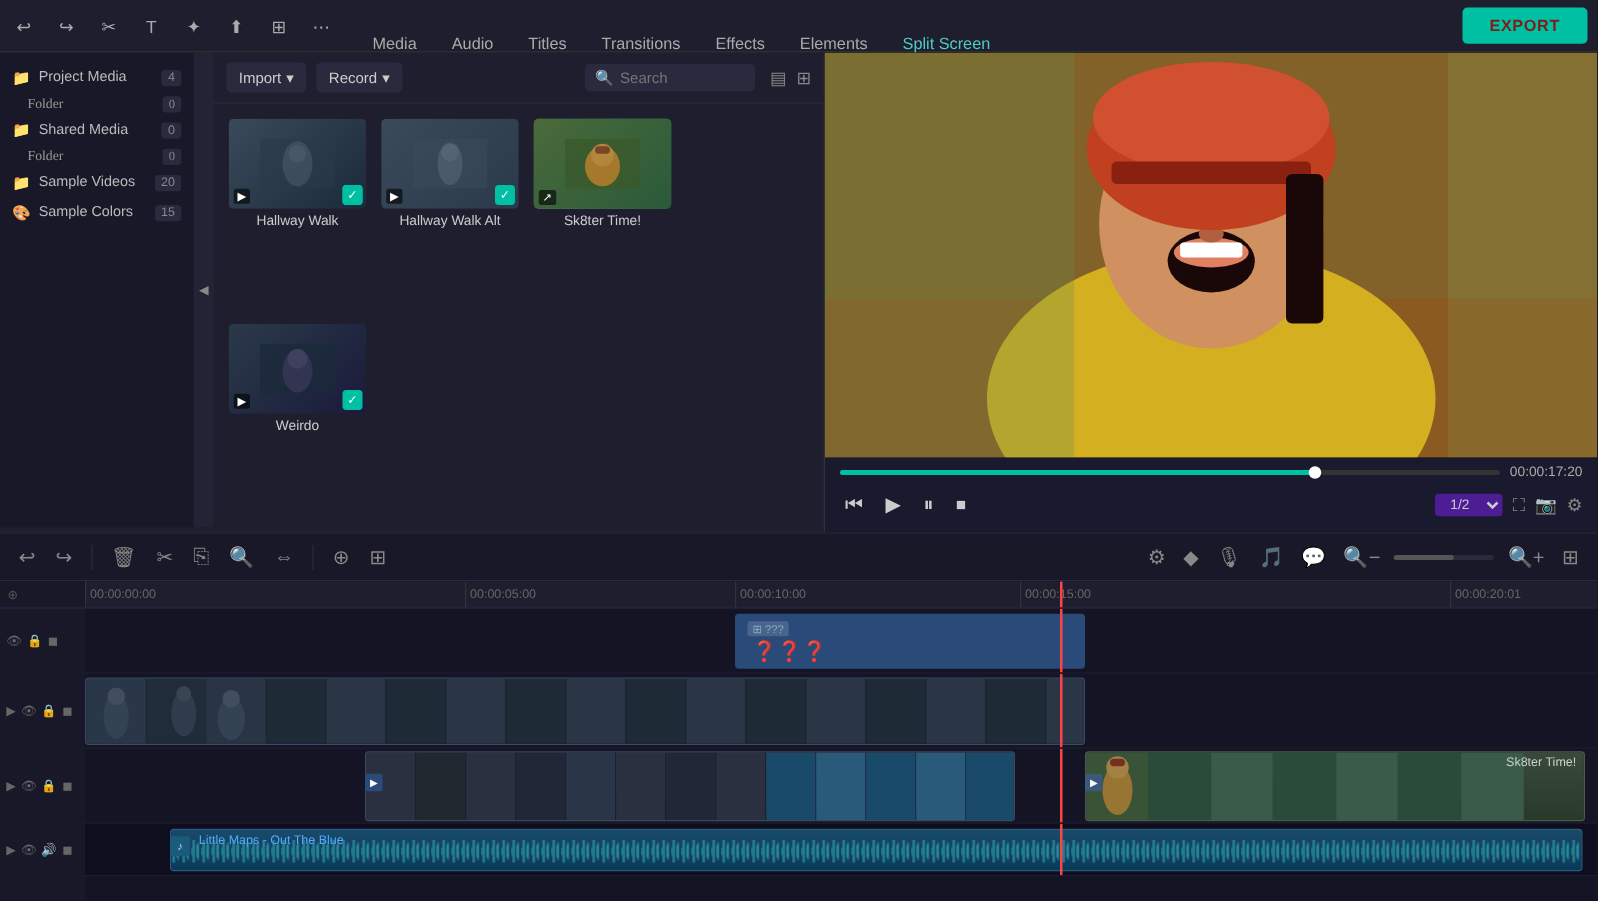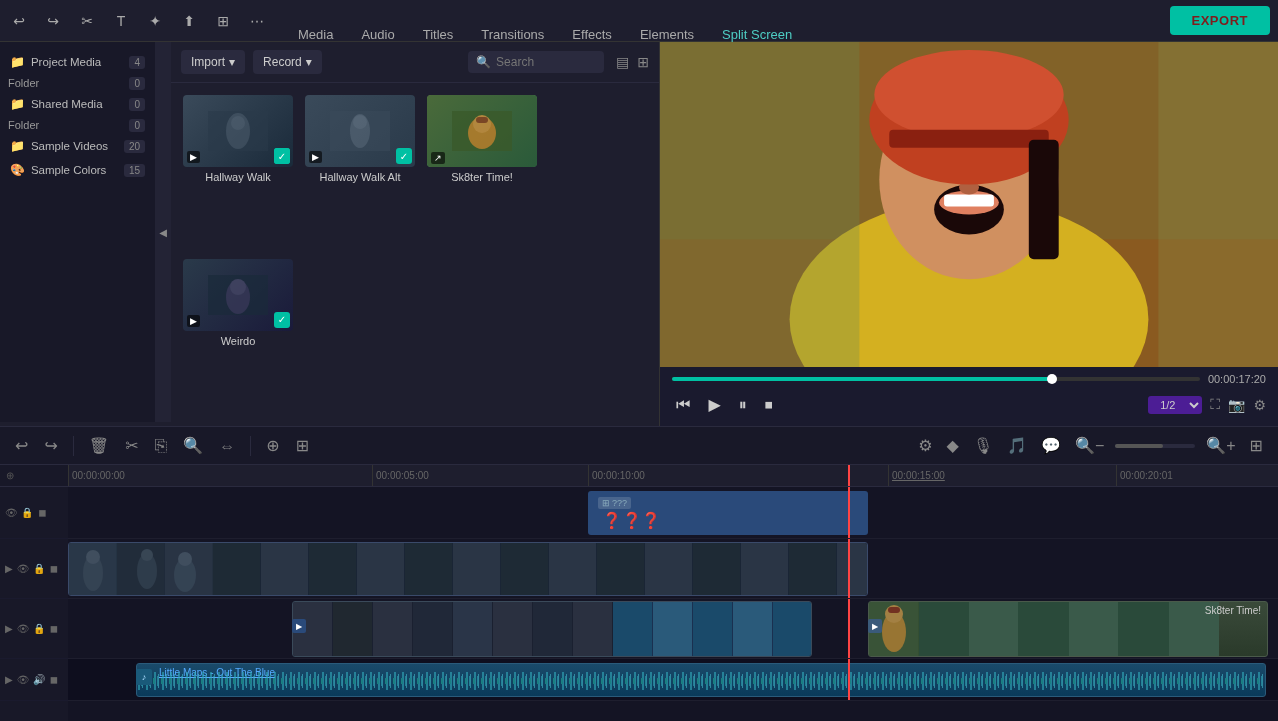--- a/index.html
+++ b/index.html
@@ -114,24 +114,25 @@
     .sidebar-item .icon { font-size: 12px; color: #888; }
     .sidebar-badge {
       margin-left: auto;
       background: #2a2a3e;
       color: #888;
       padding: 1px 5px;
       border-radius: 3px;
       font-size: 10px;
     }
     .sidebar-sub {
-      padding: 3px 10px 3px 8px;
+      padding: 3px 10px 3px 22px;
       cursor: pointer;
       color: #999;
       font-size: 11px;
+      font-family: Liberation Serif, serif;
     }
     .sidebar-sub .badge {
       float: right;
       background: #2a2a3e;
       color: #888;
       padding: 1px 5px;
       border-radius: 3px;
       font-size: 10px;
     }
 
@@ -760,22 +761,22 @@
         <span class="track-ctrl-icon">◼</span>
       </div>
     </div>
 
     <div style="flex:1;overflow-x:auto;display:flex;flex-direction:column;position:relative;">
 
       <div class="timeline-ruler">
         <div class="ruler-mark" style="left:0px;">00:00:00:00</div>
         <div class="ruler-mark" style="left:260px;margin-left:44px;">00:00:05:00</div>
         <div class="ruler-mark" style="left:520px;">00:00:10:00</div>
-        <div class="ruler-mark" style="left:820px;text-decoration:underline;">00:00:15:00</div>
-        <div class="ruler-mark" style="left:1048px;">00:00:20:01</div>
+        <div class="ruler-mark" style="left:748px;">00:00:15:00</div>
+        <div class="ruler-mark" style="left:1092px;">00:00:20:01</div>
 
         <div style="position:absolute;top:0;left:780px;width:2px;height:100%;background:#ff4444;z-index:10;"></div>
       </div>
 
       <div class="track-row" style="height:52px;background:#141424;position:relative;">
 
         <div class="clip clip-title" style="left:520px;width:280px;height:44px;top:4px;background:#2a4a7a;">
           <div style="padding:3px 5px;width:100%;height:100%;display:flex;flex-direction:column;gap:2px;">
             <div style="display:flex;align-items:center;gap:3px;font-size:9px;color:#8ab;">
               <span style="background:rgba(255,255,255,0.15);padding:1px 4px;border-radius:2px;font-size:9px;">⊞ ???</span>
@@ -874,21 +875,21 @@
           </div>
         </div>
         <div style="position:absolute;top:0;left:780px;width:2px;height:100%;background:#ff4444;z-index:10;"></div>
       </div>
 
       <div class="track-row" style="height:42px;background:#0e0e1e;position:relative;">
 
         <div style="position:absolute;top:10px;left:68px;width:16px;height:16px;background:#1a5a7a;border-radius:2px;display:flex;align-items:center;justify-content:center;font-size:9px;color:#adf;z-index:5;">♪</div>
 
         <div style="position:absolute;left:68px;top:4px;width:1130px;height:34px;background:linear-gradient(180deg,#1a4a6a,#0a3a5a);border:1px solid #2a5a7a;border-radius:3px;overflow:hidden;">
-          <div style="position:absolute;top:3px;left:22px;font-size:10px;color:#5af;text-decoration:underline;">Little Maps - Out The Blue</div>
+          <div style="position:absolute;top:3px;left:22px;font-size:10px;color:#5af;">Little Maps - Out The Blue</div>
 
           <svg width="1130" height="34" style="position:absolute;top:0;left:0;opacity:0.6;">
             <defs>
               <pattern id="wavePattern" x="0" y="0" width="8" height="34" patternUnits="userSpaceOnUse">
                 <rect x="1" y="8" width="2" height="18" fill="#3ab"></rect>
                 <rect x="4" y="12" width="2" height="10" fill="#3ab"></rect>
                 <rect x="0" y="14" width="2" height="6" fill="#2a9"></rect>
                 <rect x="5" y="10" width="1" height="14" fill="#4bc"></rect>
               </pattern>
             </defs>

